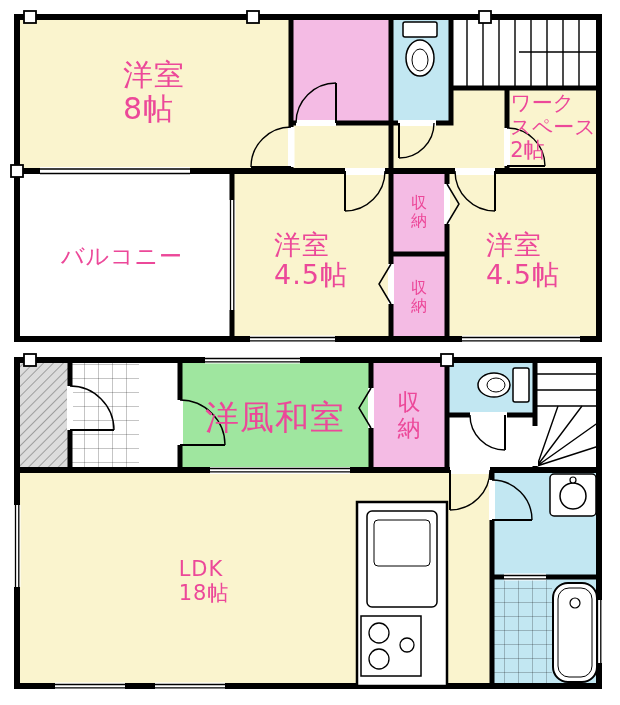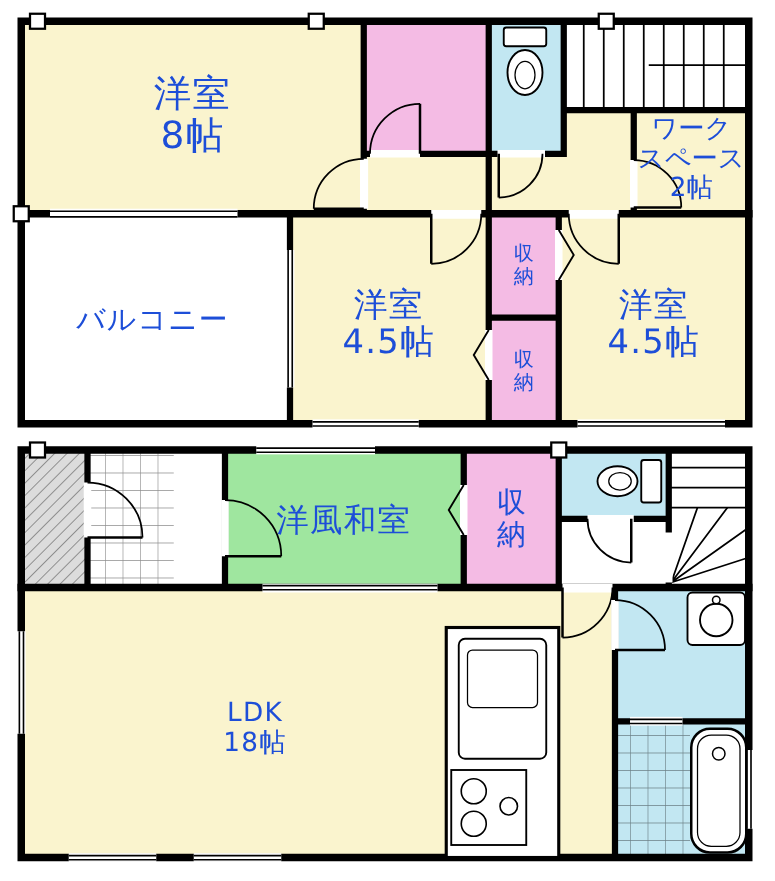--- a/index.html
+++ b/index.html
@@ -9,22 +9,21 @@
     width: 620px;
     height: 705px;
     background: #ffffff;
     font-family: "DejaVu Sans", sans-serif;
     overflow: hidden;
   }
   .stage svg { position: absolute; left: 0; top: 0; }
   .label {
     position: absolute;
     transform: translate(-50%, -50%);
-    text-align: center;
-    color: #1d4ed8;
+    color: #ec4899;
     line-height: 1.12;
     letter-spacing: 1px;
     white-space: nowrap;
     z-index: 5;
   }
   .label span { display: block; }
 </style>
 </head>
 <body>
 
@@ -285,21 +284,21 @@
   <div class="label" style="left:419px;top:297px;font-size:16px;letter-spacing:0">
     <span>収</span>
     <span>納</span>
   </div>
 
   <div class="label" style="left:523px;top:260px;font-size:27px">
     <span>洋室</span>
     <span>4.5帖</span>
   </div>
 
-  <div class="label" style="left:275px;top:417px;font-size:26px">
+  <div class="label" style="left:275px;top:417px;font-size:34px">
     <span>洋風和室</span>
   </div>
 
   <div class="label" style="left:409px;top:416px;font-size:23px;letter-spacing:0">
     <span>収</span>
     <span>納</span>
   </div>
 
   <div class="label" style="left:204px;top:582px;font-size:21px">
     <span>LDK</span>

